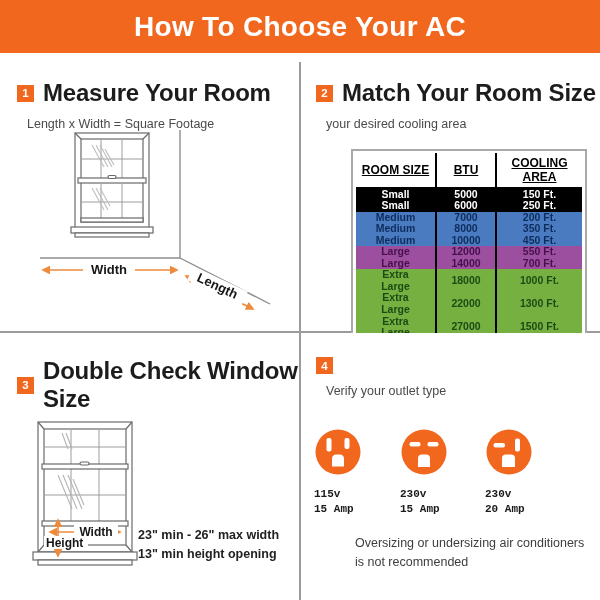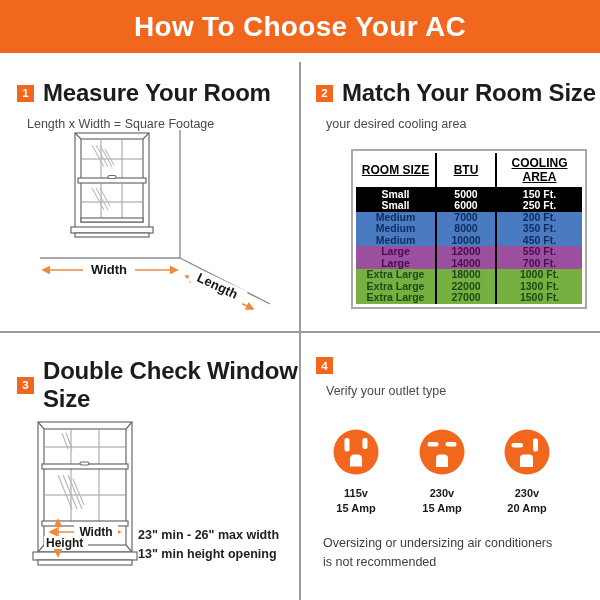--- a/index.html
+++ b/index.html
@@ -14,31 +14,31 @@
   .q3{padding:24px 0 0 17px;border-right:2px solid #9b9b9b;}
   .q4{padding:24px 0 0 15px;}
   .sec-head{display:flex;align-items:center;gap:9px;}
   .badge{width:17px;height:17px;background:#f2671e;color:#fff;font-size:11.5px;font-weight:bold;
          display:flex;align-items:center;justify-content:center;flex:0 0 17px;}
   .sec-head h2{margin:0;font-size:24px;font-weight:bold;color:#1c1c1c;letter-spacing:-.2px;}
   .sub{margin:9px 0 0 10px;font-size:12.5px;color:#4a4a4a;line-height:1.4;}
   .diagram{position:absolute;left:10px;top:68px;}
   .q3 .diagram{top:76px;}
   .spec{position:absolute;left:138px;top:193px;font-size:12.5px;font-weight:bold;color:#222;line-height:1.55;}
-  .outlet{position:absolute;top:95px;width:84px;text-align:center;}
+  .outlet{position:absolute;top:95px;width:84px;text-align:left;font-family:Liberation Mono, monospace;}
   .outlet-1{left:13px;} .outlet-2{left:99px;} .outlet-3{left:184px;}
   .outlet-label{margin-top:6px;font-size:11px;font-weight:bold;color:#1a1a1a;line-height:1.35;}
-  .note{position:absolute;left:22px;top:201px;font-size:12.5px;color:#3d3d3d;line-height:1.5;}
+  .note{position:absolute;left:54px;top:201px;font-size:12.5px;color:#3d3d3d;line-height:1.5;}
   .table-frame{display:inline-block;margin:15px 0 0 35px;border:2px solid #a9a9a9;background:#fff;padding:2px 3px 3px 3px;}
   table.ac{border-collapse:collapse;table-layout:fixed;}
   table.ac col.c1{width:80px;} table.ac col.c2{width:60px;} table.ac col.c3{width:86px;}
   table.ac th{background:#fff;color:#000;font-size:12px;font-weight:bold;padding:3px 2px;
               border-left:2px solid #000;border-bottom:2px solid #000;text-align:center;text-decoration:underline;}
   table.ac th:first-child{border-left:none;}
-  table.ac td{font-size:10.5px;font-weight:bold;text-align:center;padding:0 6px;height:11.5px;
+  table.ac td{font-size:10.5px;font-weight:bold;text-align:center;padding:0 12px;height:11.5px;
               line-height:1.1;border-left:2px solid #000;}
   table.ac td:first-child{border-left:none;}
 </style>
 </head>
 <body>
 
 <div class="page">
 
   <header class="banner">
     <h1>How To Choose Your AC</h1>

